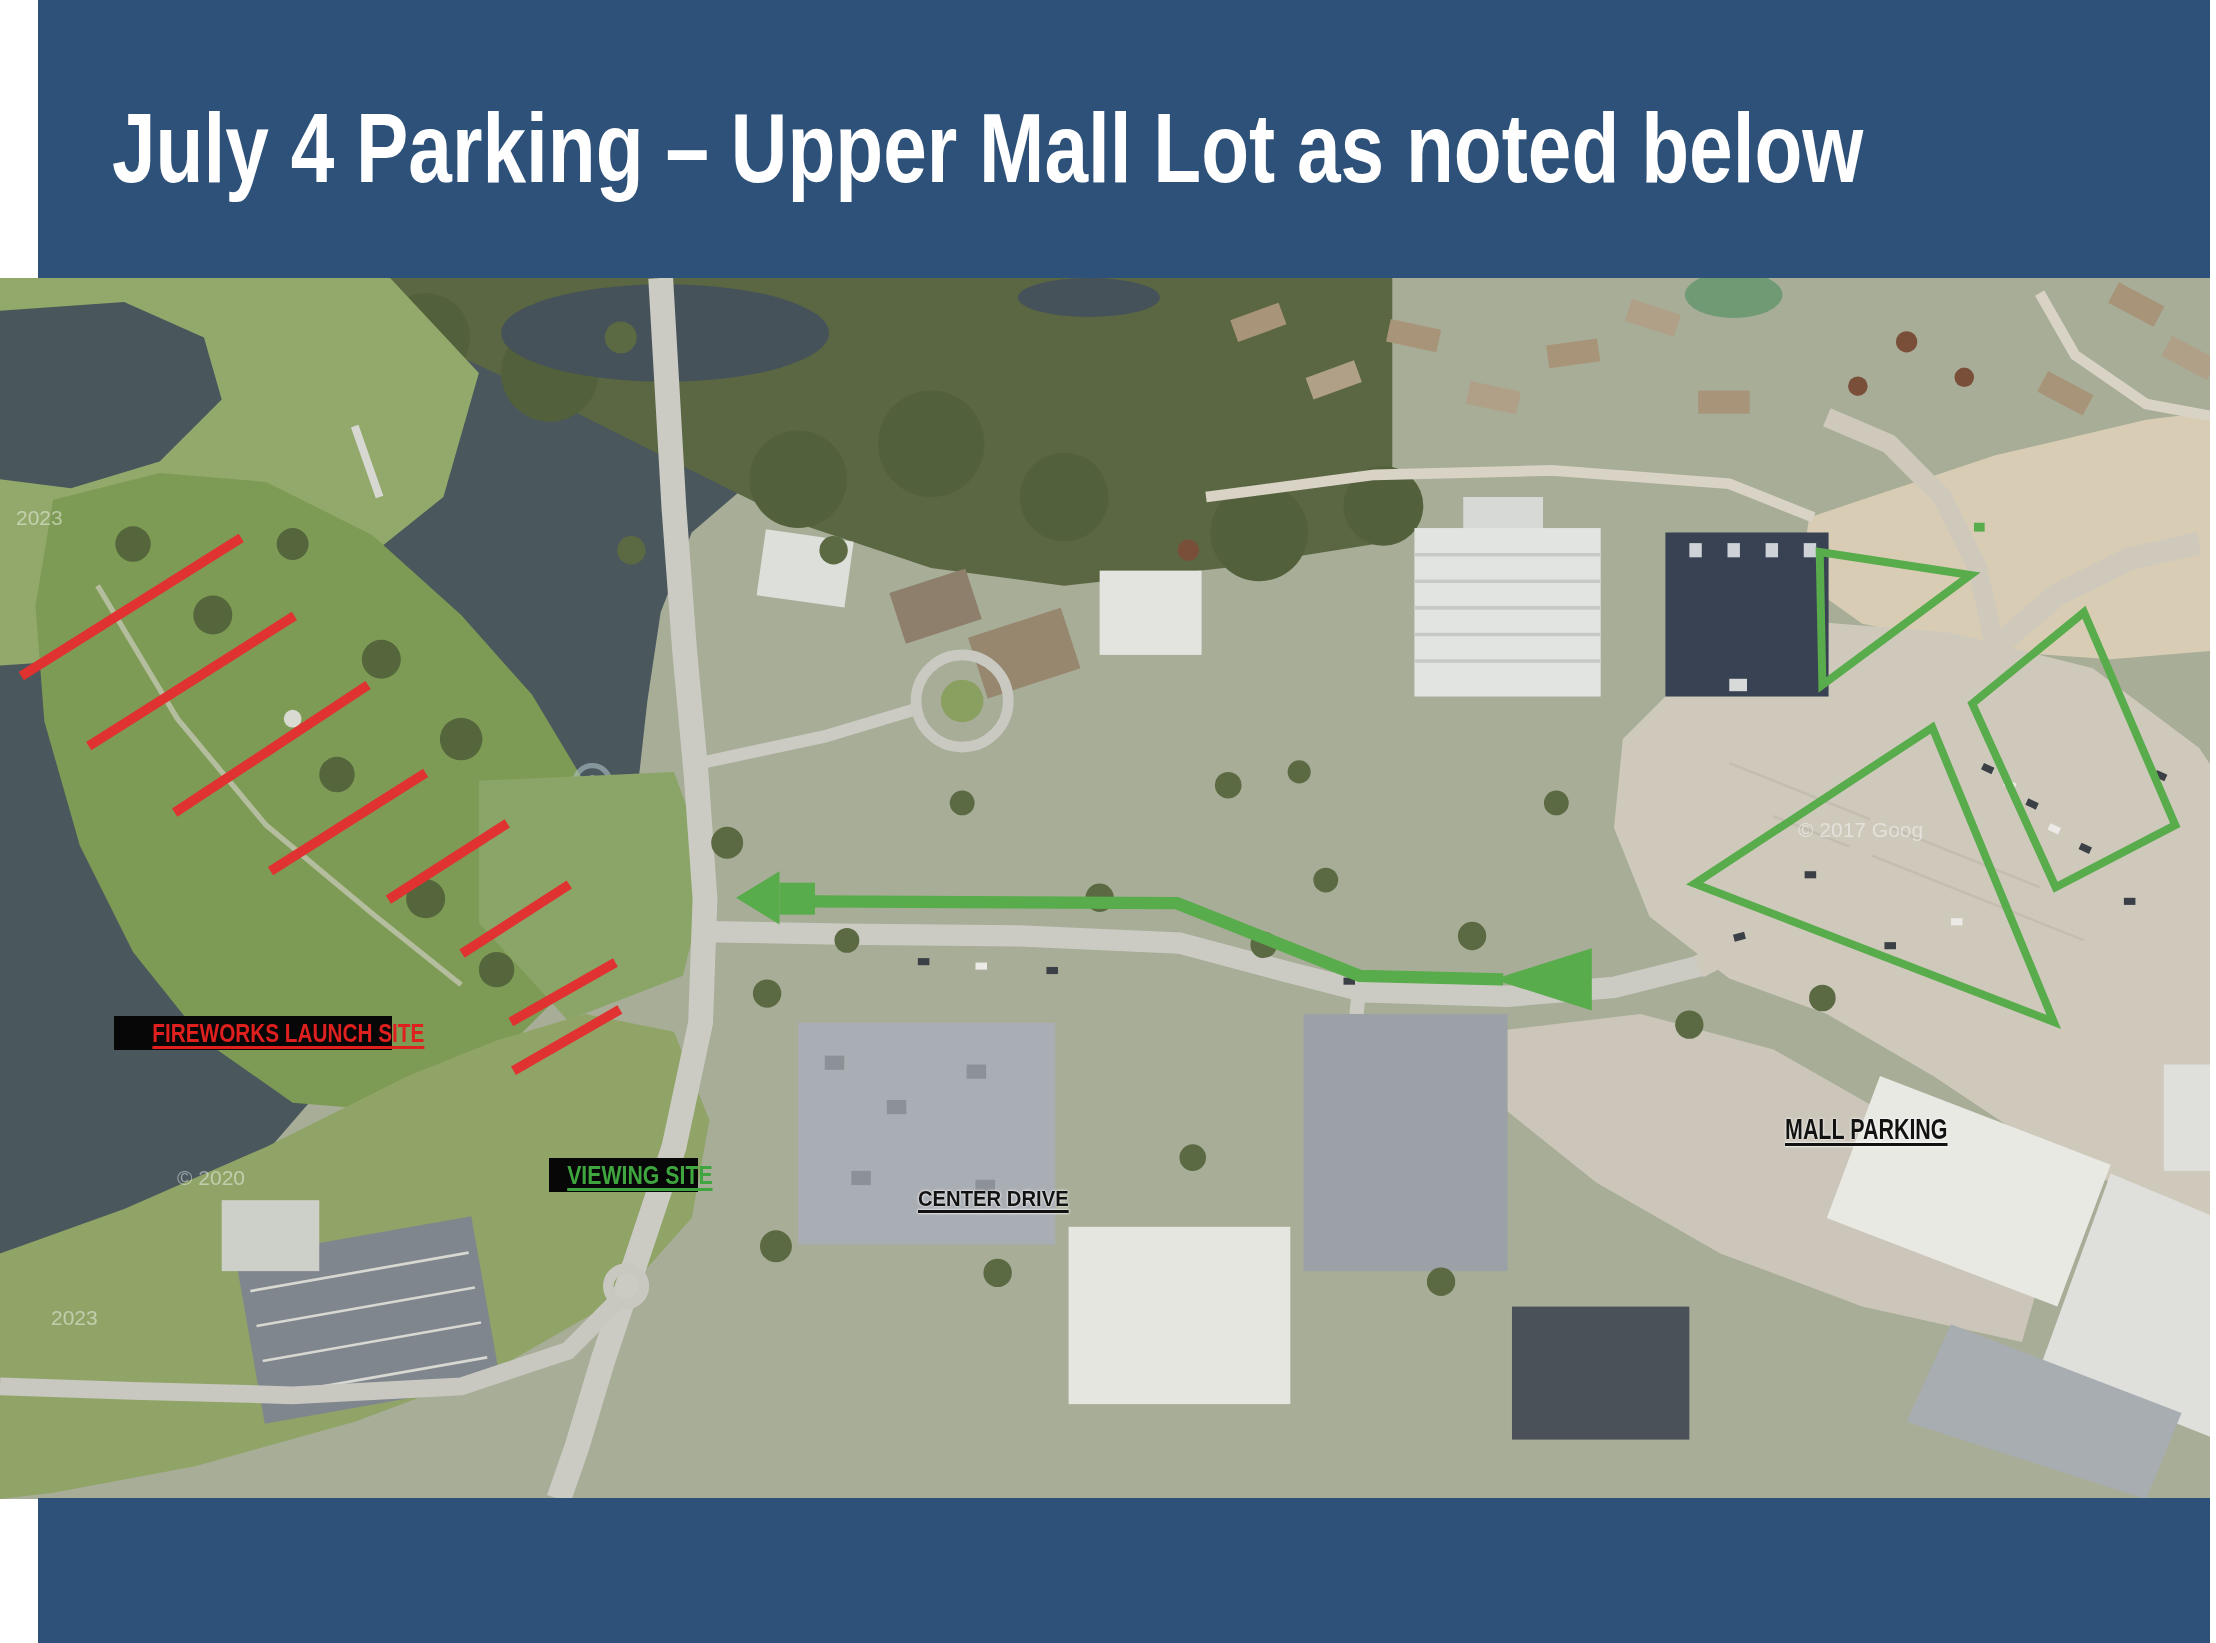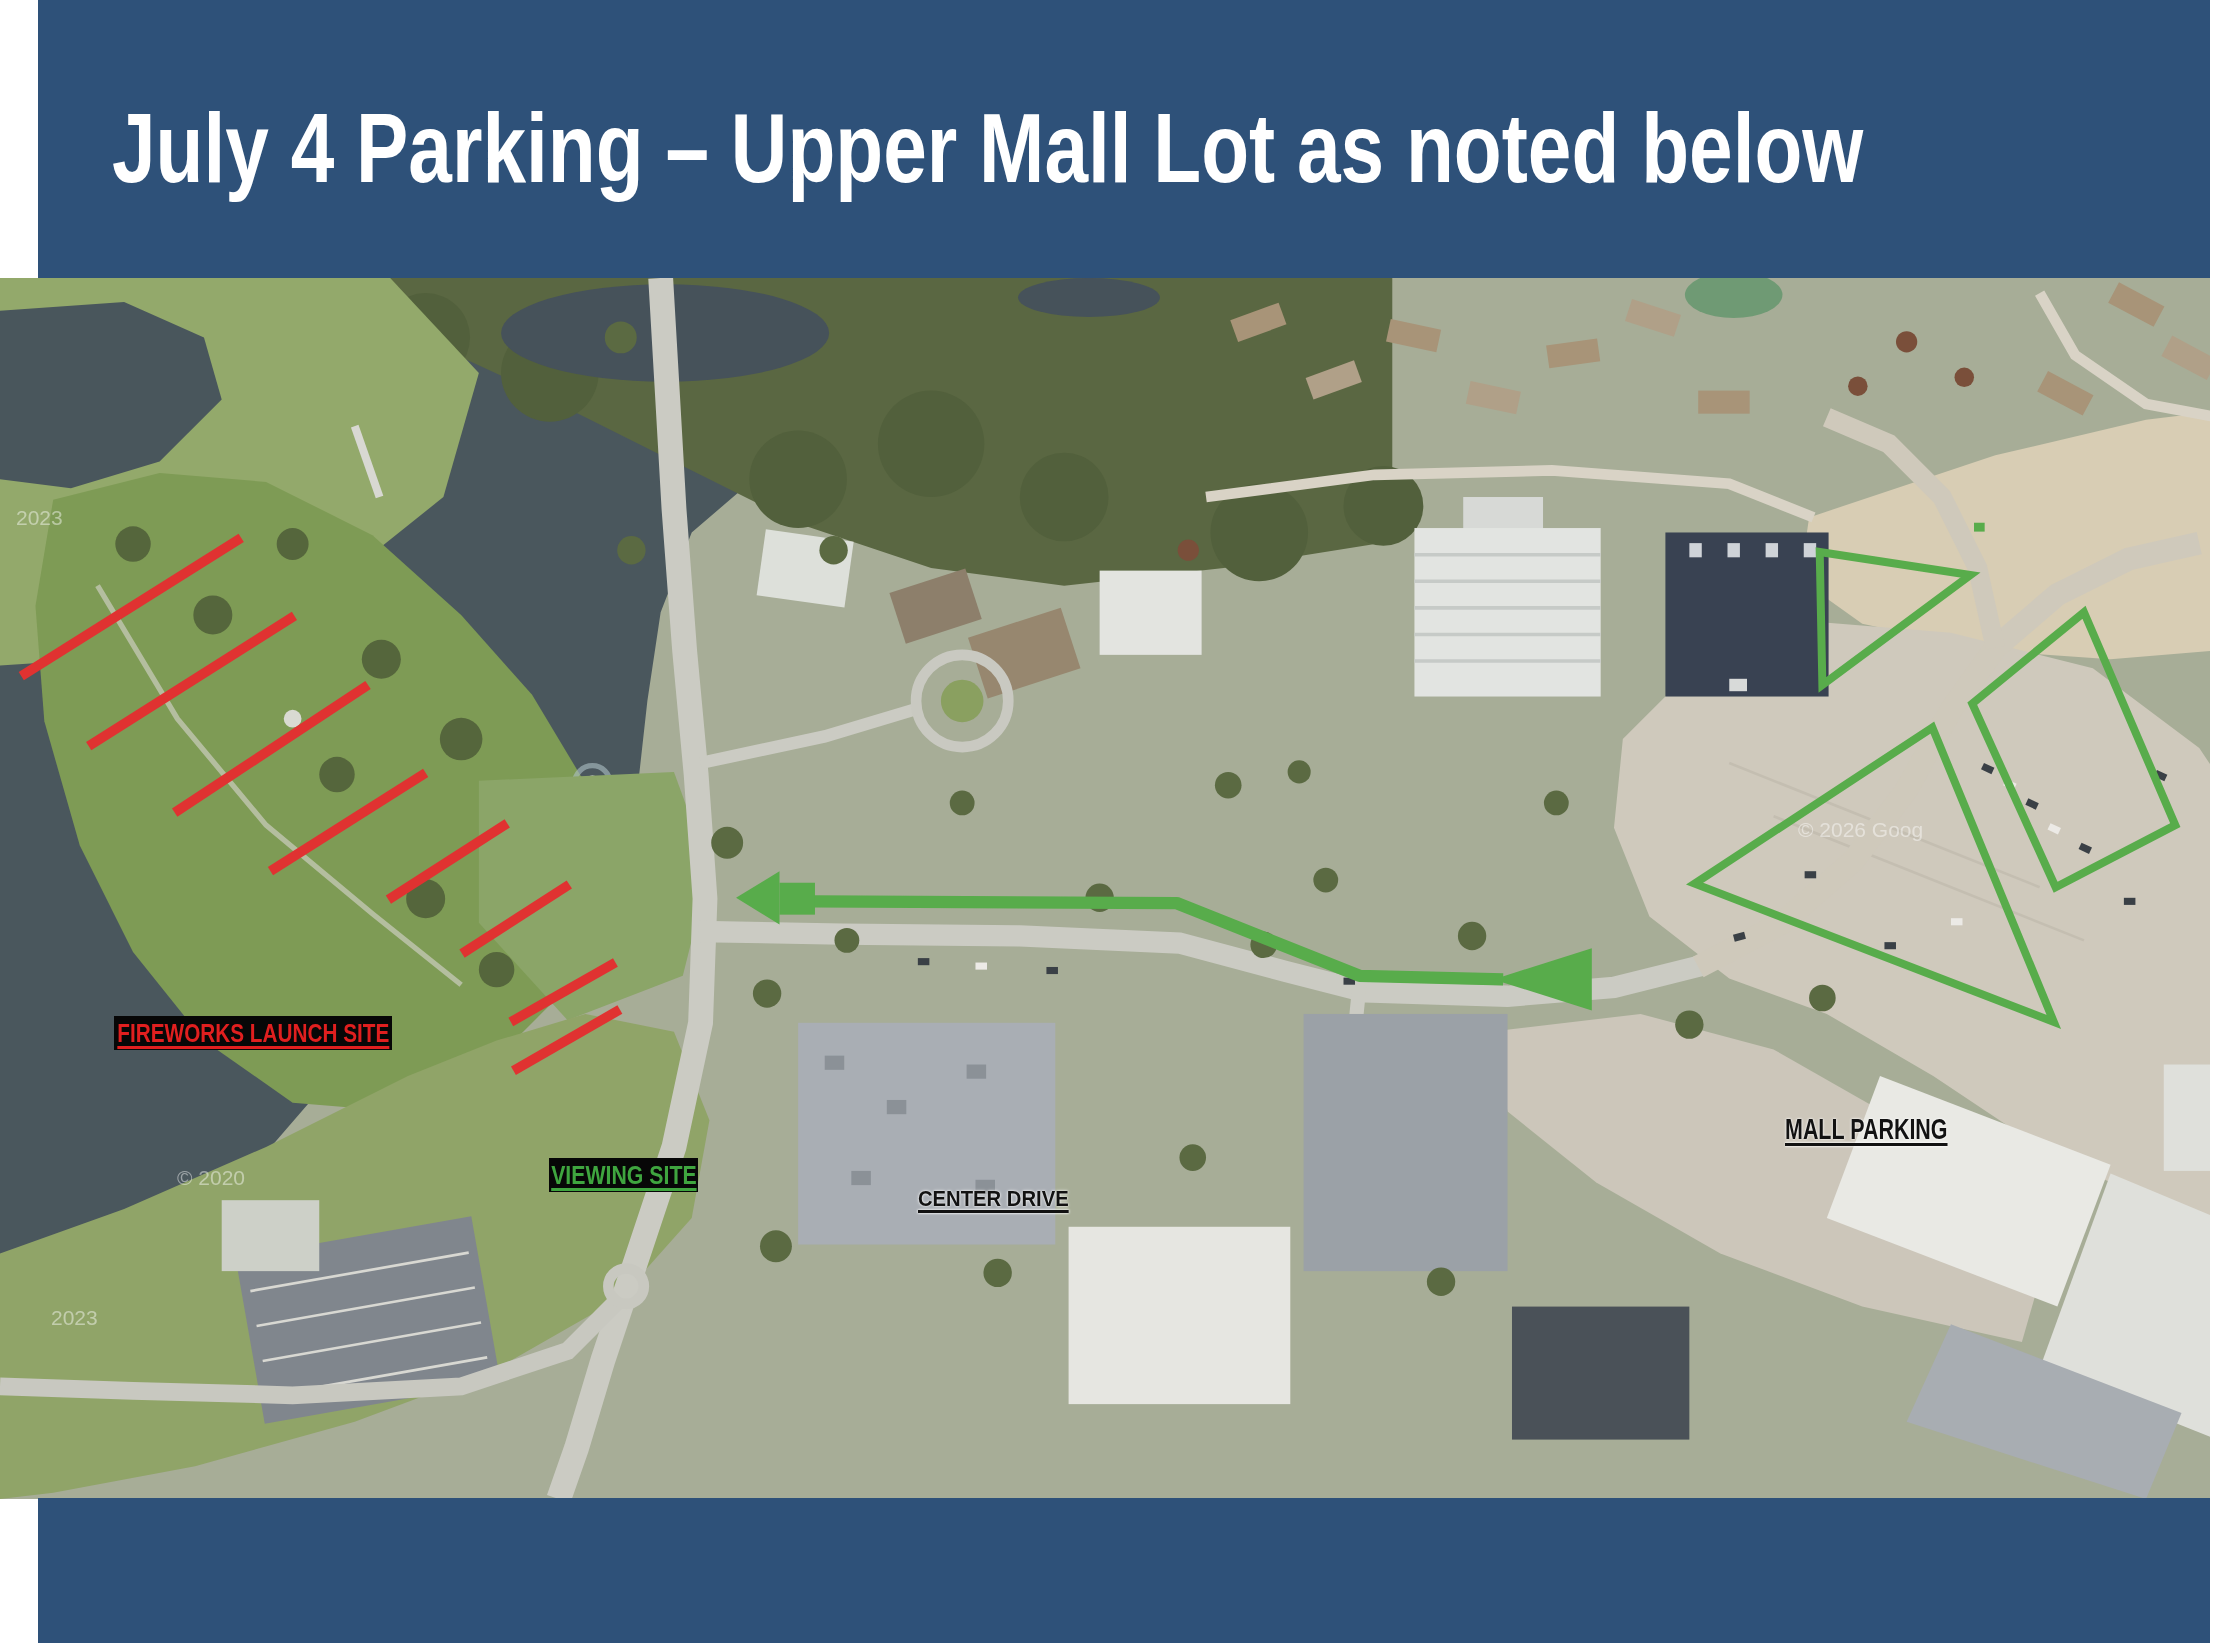--- a/index.html
+++ b/index.html
@@ -23,21 +23,21 @@
     position:absolute;left:74px;top:99px;
     font-size:98px;font-weight:bold;color:#ffffff;line-height:1;
     white-space:nowrap;letter-spacing:0;
     transform:scaleX(.80);transform-origin:0 0;
   }
 
   #map{position:absolute;left:0;top:278px;width:2210px;height:1221px;overflow:hidden;background:#a7ad97;}
   #map svg{position:absolute;left:0;top:0;width:2217px;height:1221px;}
 
   .boxed-label{
-    position:absolute;display:flex;align-items:center;justify-content:center;
+    position:absolute;display:flex;align-items:center;
     background:var(--box-black);z-index:6;
   }
   .boxed-label span{
     font-weight:bold;white-space:nowrap;line-height:1;
     text-decoration:underline;text-decoration-thickness:2.7px;text-underline-offset:4.4px;
   }
   #fireworks-label{left:114px;top:738px;width:278px;height:34px;}
   #fireworks-label span{color:var(--red-text);font-size:26.6px;transform:scaleX(.78);}
   #viewing-label{left:549px;top:880px;width:149px;height:34px;}
   #viewing-label span{color:var(--green-text);font-size:26.6px;transform:scaleX(.80);}
@@ -257,21 +257,21 @@
         <rect x="879" y="995" width="40" height="36" class="route-fill"></rect>
         <polygon points="830,1012 879,982 879,1042" class="route-fill"></polygon>
         <polygon points="1684,1104 1795,1069 1795,1139" class="route-fill"></polygon>
         <rect x="2226" y="589" width="12" height="10" class="route-fill"></rect>
       </svg>
 
     <div id="watermarks" style="position: absolute; inset: 0px;">
         <div class="watermark" style="left: 16px; top: 228px;">2023</div>
         <div class="watermark" style="left: 177px; top: 888px;">© 2020</div>
         <div class="watermark" style="left: 51px; top: 1028px;">2023</div>
-        <div class="watermark" style="left: 1798px; top: 540px;">© 2026 Goog</div>
+        <div class="watermark" style="left: 1798px; top: 540px;">© 2017 Goog</div>
       </div>
 
     <div id="fireworks-label" class="boxed-label">
       <span>FIREWORKS LAUNCH SITE</span>
     </div>
     <div id="viewing-label" class="boxed-label">
       <span>VIEWING SITE</span>
     </div>
     <div id="center-drive-label" class="road-label">CENTER DRIVE</div>
     <div id="mall-parking-label" class="road-label">MALL PARKING</div>

